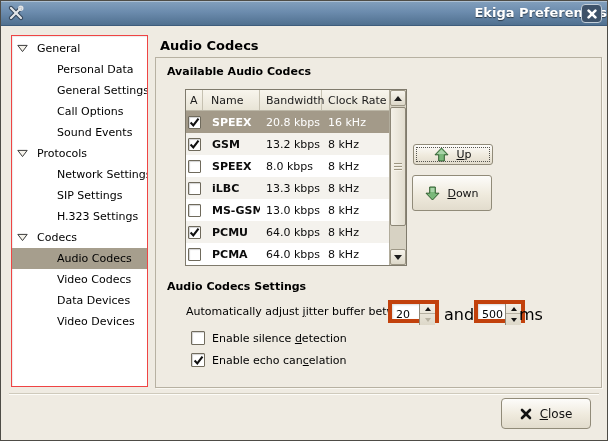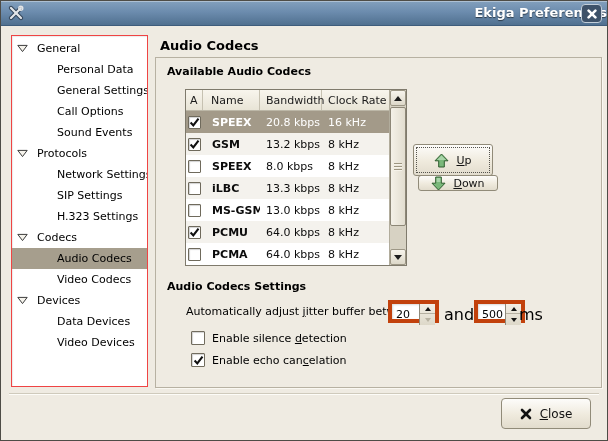--- a/index.html
+++ b/index.html
@@ -62,22 +62,22 @@
   .sb-thumb { position:absolute; left:0; top:17px; width:16px; height:119px;
     background:linear-gradient(90deg,#f4f1e8,#e2ddcf); border:1px solid #8d8777; border-radius:2px; }
   .sb-grip { position:absolute; left:3px; right:3px; top:50%; margin-top:-4px; height:8px;
     background:repeating-linear-gradient(to bottom,#9d9681 0,#9d9681 1px,#f6f3ea 1px,#f6f3ea 2px,transparent 2px,transparent 3px); }
 
   
   .btn { position:absolute; display:flex; align-items:center; justify-content:center; gap:7px;
     background:linear-gradient(#fdfcfa,#efeadd 55%,#e2dccd); border:1px solid #918b79; border-radius:3px;
     font-size:11px; color:#111; cursor:default; }
   .btn u { text-underline-offset:1px; }
-  .up-btn { left:257px; top:86px; width:80px; height:32px; outline:1px dotted #55544e; outline-offset:-4px; }
-  .down-btn { left:262px; top:117px; width:80px; height:16px; }
+  .up-btn { left:257px; top:86px; width:80px; height:21px; outline:1px dotted #55544e; outline-offset:-4px; }
+  .down-btn { left:256px; top:117px; width:80px; height:36px; }
   .close-btn { left:500px; top:397px; width:90px; height:31px; font-size:12px; gap:8px; border-radius:4px; }
 
   
   .jitter-label { position:absolute; left:30px; top:247px; font-size:11px; color:#000; }
   .inline-label { position:absolute; font-size:16px; color:#000; }
   .and-label { left:288px; top:247px; }
   .ms-label { left:363px; top:247px; }
   .spin { position:absolute; top:242px; width:51px; height:23px; border:4px solid #c2410c; background:#fff;
     box-shadow:inset 1px 1px 2px rgba(0,0,0,.15); }
   .spin-min { left:232px; } .spin-max { left:307px;margin-left:11px; }
@@ -169,26 +169,20 @@
           <polygon points="0.8,1.4 10.2,1.4 5.5,7.6" fill="#f5f3ec" stroke="#3c3c3c" stroke-width="1"></polygon>
         </svg>
         <span>Codecs</span>
       </div>
       <div class="tree-row tree-item selected">
         <span>Audio Codecs</span>
       </div>
       <div class="tree-row tree-item">
         <span>Video Codecs</span>
       </div>
-      <div class="tree-row tree-section">
-        <svg width="11" height="9" viewBox="0 0 11 9" style="flex:none">
-          <polygon points="0.8,1.4 10.2,1.4 5.5,7.6" fill="#f5f3ec" stroke="#3c3c3c" stroke-width="1"></polygon>
-        </svg>
-        <span>Devices</span>
-      </div>
       <div class="tree-row tree-item">
         <span>Data Devices</span>
       </div>
       <div class="tree-row tree-item">
         <span>Video Devices</span>
       </div>
     </div>
 
   <div class="page-title">Audio Codecs</div>
 

